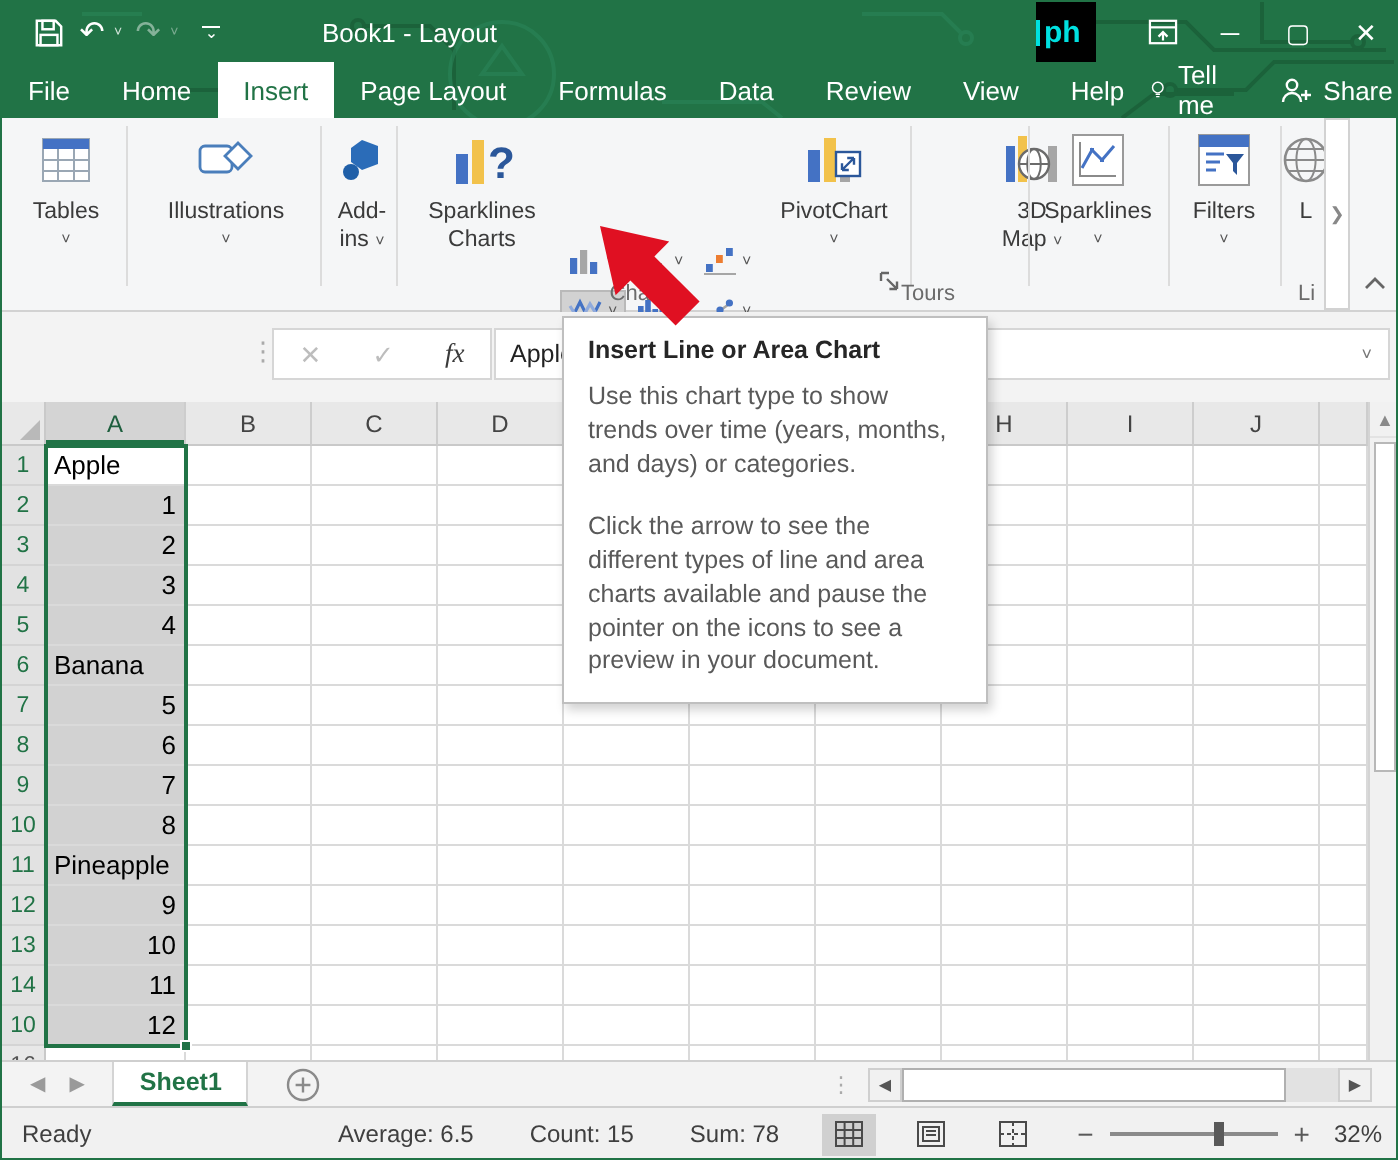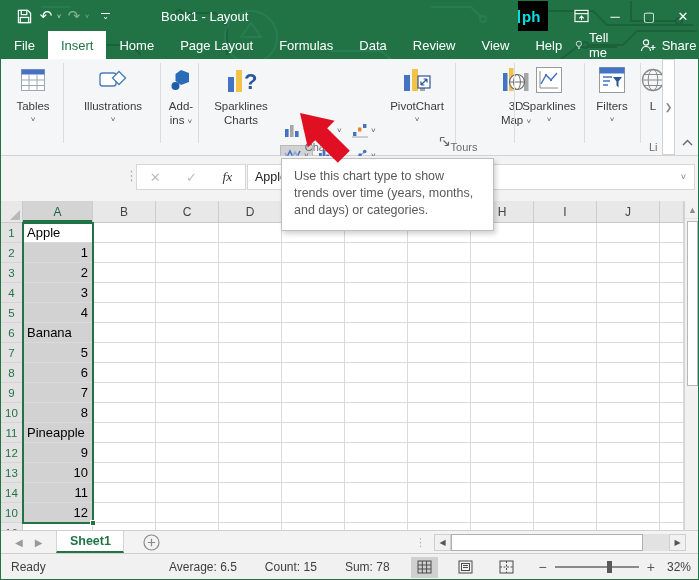--- a/index.html
+++ b/index.html
@@ -165,22 +165,22 @@
             </svg>
         </div>
         <div class="winbtn">─</div>
         <div class="winbtn">▢</div>
         <div class="winbtn">✕</div>
       </div>
     </div>
 
     <div class="tabrow">
       <div class="rtab">File</div>
+      <div class="rtab">Home</div>
       <div class="rtab sel">Insert</div>
-      <div class="rtab">Home</div>
       <div class="rtab">Page Layout</div>
       <div class="rtab">Formulas</div>
       <div class="rtab">Data</div>
       <div class="rtab">Review</div>
       <div class="rtab">View</div>
       <div class="rtab">Help</div>
       <div class="right-cluster">
         <span class="icrow">
           <svg width="13" height="16" viewBox="0 0 13 16">
               <circle cx="6.5" cy="6" r="4.4" fill="none" stroke="#fff" stroke-width="1.2"></circle>
@@ -664,21 +664,23 @@
     <div class="sel-outline">
       <span class="fill-handle"></span>
     </div>
     <div class="vscroll">
       <div class="up">▲</div>
       <div class="thumb"></div>
     </div>
   </div>
 
   <div class="tooltip">
+    <h4>Insert Line or Area Chart</h4>
     <p>Use this chart type to show trends over time (years, months, and days) or categories.</p>
+    <p>Click the arrow to see the different types of line and area charts available and pause the pointer on the icons to see a preview in your document.</p>
   </div>
 
   <svg class="red-arrow" width="66" height="66" viewBox="0 0 66 66">
     <polygon points="5,5 39.6,12.8 32.2,20.2 54.8,42.8 42.8,54.8 20.2,32.2 12.8,39.6" fill="#e01022"></polygon>
   </svg>
 
   <div class="sheetbar">
     <div class="nav">
       <span>◀</span>
       <span>▶</span>

